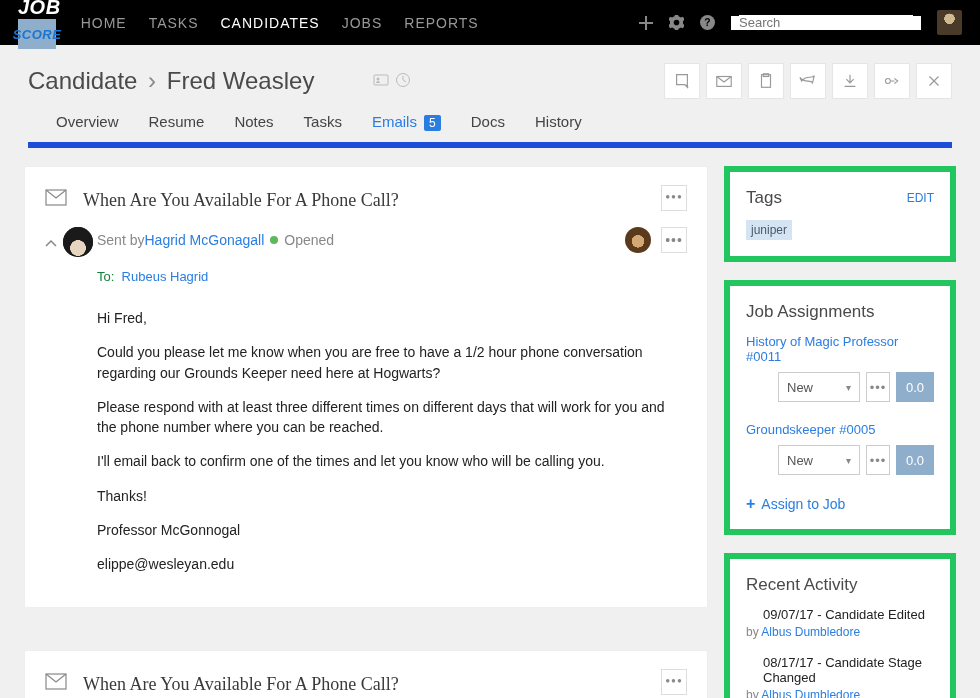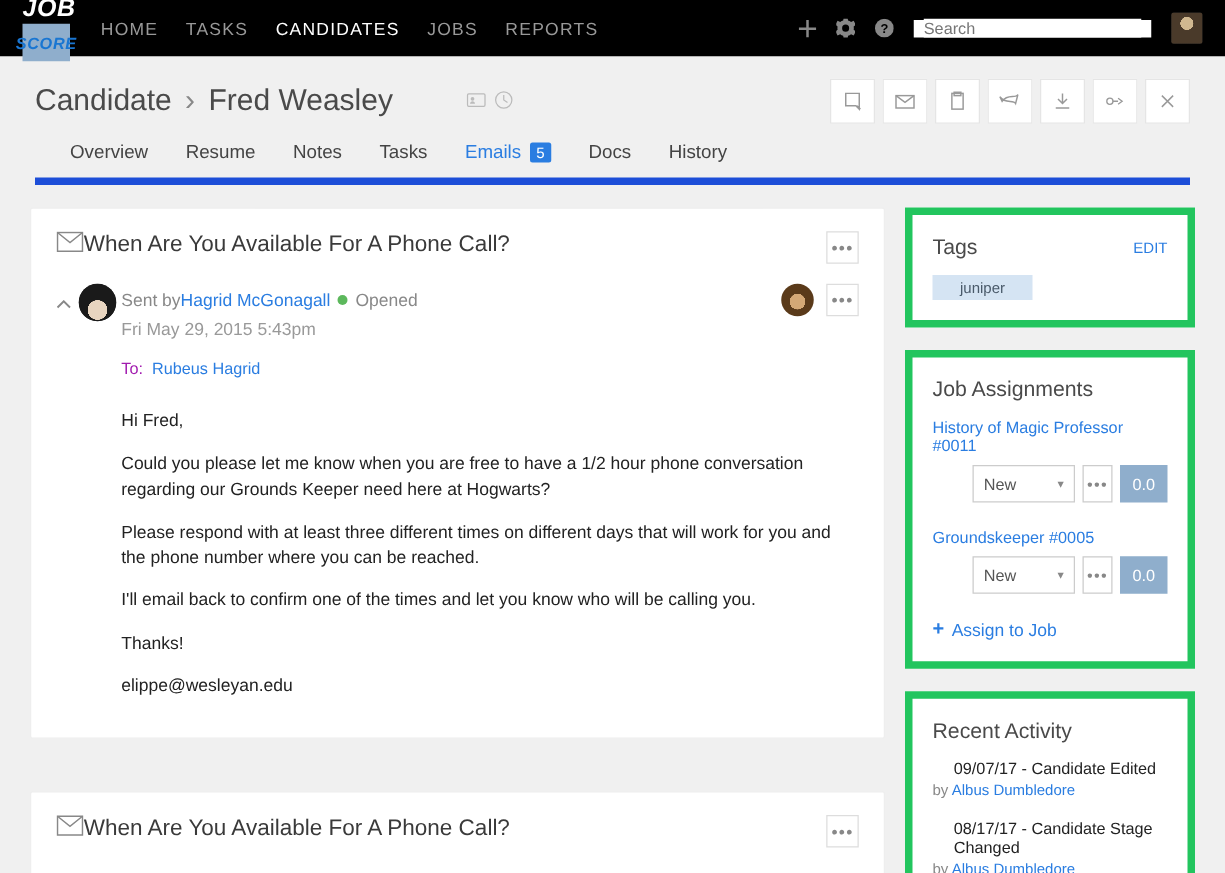--- a/index.html
+++ b/index.html
@@ -36,50 +36,50 @@
 .badge { background: #2a7de1; color: #fff; padding: 1px 5px; font-size: 12px; border-radius: 2px; margin-left: 3px; }
 
 
 .content { display: flex; padding: 18px 24px; gap: 16px; align-items: flex-start; }
 .main { flex: 1; display: flex; flex-direction: column; gap: 42px; }
 .sidebar { width: 232px; display: flex; flex-direction: column; gap: 18px; }
 
 
 .card { background: #fff; border: 1px solid #eee; border-radius: 2px; }
 .email-card { padding: 18px 20px; }
-.email-subject-row { display: flex; align-items: flex-start; padding-bottom: 16px; }
+.email-subject-row { display: flex; align-items: flex-end; gap: 16px; padding-bottom: 16px; font-family: Liberation Serif, serif; }
 .email-subject-row .env-icon { color: #888; }
 .email-subject { font-size: 18px; color: #3a3a3a; font-weight: 400; flex: 1; }
 .dots-btn { width: 26px; height: 26px; border: 1px solid #ddd; display: flex; align-items: center; justify-content: center; cursor: pointer; color: #888; font-size: 14px; letter-spacing: 1px; }
 
 .email-body-row { display: flex; gap: 4px; }
 .collapse-arrow { color: #888; width: 14px; padding-top: 8px; cursor: pointer; }
 .sender-avatar { width: 30px; height: 30px; border-radius: 50%; background: #222; flex-shrink: 0; position: relative; overflow: hidden; }
 .sender-avatar.a1::after { content:""; position:absolute; inset:0; background: radial-gradient(circle at 50% 70%, #e8d5c0 30%, #1a1a1a 31%); }
 .email-meta { flex: 1; }
 .email-meta-top { display: flex; align-items: center; }
 .email-meta-text { color: #888; font-size: 14px; }
 .sender-link { color: #2a7de1; cursor: pointer; }
 .status-dot { width: 8px; height: 8px; background: #5cb85c; border-radius: 50%; display: inline-block; margin: 0 6px; }
 .status-text { color: #888; }
 .recipient-avatar { width: 26px; height: 26px; border-radius: 50%; margin-left: auto; margin-right: 10px; background: radial-gradient(circle at 50% 55%, #d4a876 32%, #5a3a1a 33%); }
 .email-date { color: #999; font-size: 14px; margin-top: 2px; }
 
 .email-to { margin-top: 16px; font-size: 13px; }
-.email-to .lbl { color: #a21caf; }
+.email-to .lbl { color: #15803d; }
 .email-to .val { color: #2a7de1; cursor: pointer; }
 
 .email-text { margin-top: 24px; font-size: 14px; color: #222; line-height: 1.45; }
 .email-text p { margin-bottom: 14px; }
 
 
 .side-card { background: #fff; border: 6px solid #22c55e; padding: 16px 16px; }
 .side-title { font-size: 17px; font-weight: 300; color: #4a4a4a; margin-bottom: 12px; display: flex; align-items: center; }
 .side-title .edit { margin-left: auto; color: #2a7de1; font-size: 12px; font-weight: 500; cursor: pointer; }
-.tag-chip { background: #d5e4f3; color: #4a5a6a; padding: 3px 22px; font-size: 12px; display: inline-block; cursor: pointer; }
+.tag-chip { background: #d5e4f3; color: #4a5a6a; padding: 3px 5px; font-size: 12px; display: inline-block; cursor: pointer; }
 
 .job-link { color: #2a7de1; font-size: 13px; cursor: pointer; margin-bottom: 8px; display: block; }
 .job-row { display: flex; gap: 6px; align-items: center; margin-bottom: 20px; padding-left: 32px; }
 .select { flex: 1; height: 30px; border: 1px solid #ccc; display: flex; align-items: center; padding: 0 8px; font-size: 13px; color: #555; cursor: pointer; justify-content: space-between; }
 .select .caret { color: #888; font-size: 10px; }
 .dots-sm { width: 24px; height: 30px; border: 1px solid #ccc; display:flex; align-items:center; justify-content:center; color:#888; cursor:pointer; font-size:13px; letter-spacing:1px;}
 .score { width: 38px; height: 30px; background: #8faecc; color: #fff; display: flex; align-items: center; justify-content: center; font-size: 13px; }
 .assign-link { color: #2a7de1; font-size: 14px; cursor: pointer; display: flex; align-items: center; gap: 6px; }
 .assign-link .plus { font-weight: bold; font-size: 16px; }
 
@@ -215,31 +215,31 @@
         <div class="sender-avatar a1"></div>
         <div class="email-meta">
           <div class="email-meta-top">
             <span class="email-meta-text">Sent by </span>
             <span class="sender-link">Hagrid McGonagall</span>
             <span class="status-dot"></span>
             <span class="status-text">Opened</span>
             <div class="recipient-avatar"></div>
             <div class="dots-btn">•••</div>
           </div>
-          <div class="email-date">Fri May 29, 2015 5:43pm</div>
           <div class="email-to">
             <span class="lbl">To:</span>&nbsp;
             <span class="val">Rubeus Hagrid</span>
           </div>
           <div class="email-text">
             <p>Hi Fred,</p>
             <p>Could you please let me know when you are free to have a 1/2 hour phone conversation regarding our Grounds Keeper need here at Hogwarts?</p>
             <p>Please respond with at least three different times on different days that will work for you and the phone number where you can be reached.</p>
             <p>I'll email back to confirm one of the times and let you know who will be calling you.</p>
             <p>Thanks!</p>
+            <p>Professor McGonnogal</p>
             <p>elippe@wesleyan.edu</p>
           </div>
         </div>
       </div>
     </div>
 
     <div class="card email-card">
       <div class="email-subject-row">
         <span class="env-icon"><svg width="22" height="18" viewBox="0 0 22 18">
               <rect x="1" y="1" width="20" height="15" fill="none" stroke="currentColor" stroke-width="1.2"></rect>

